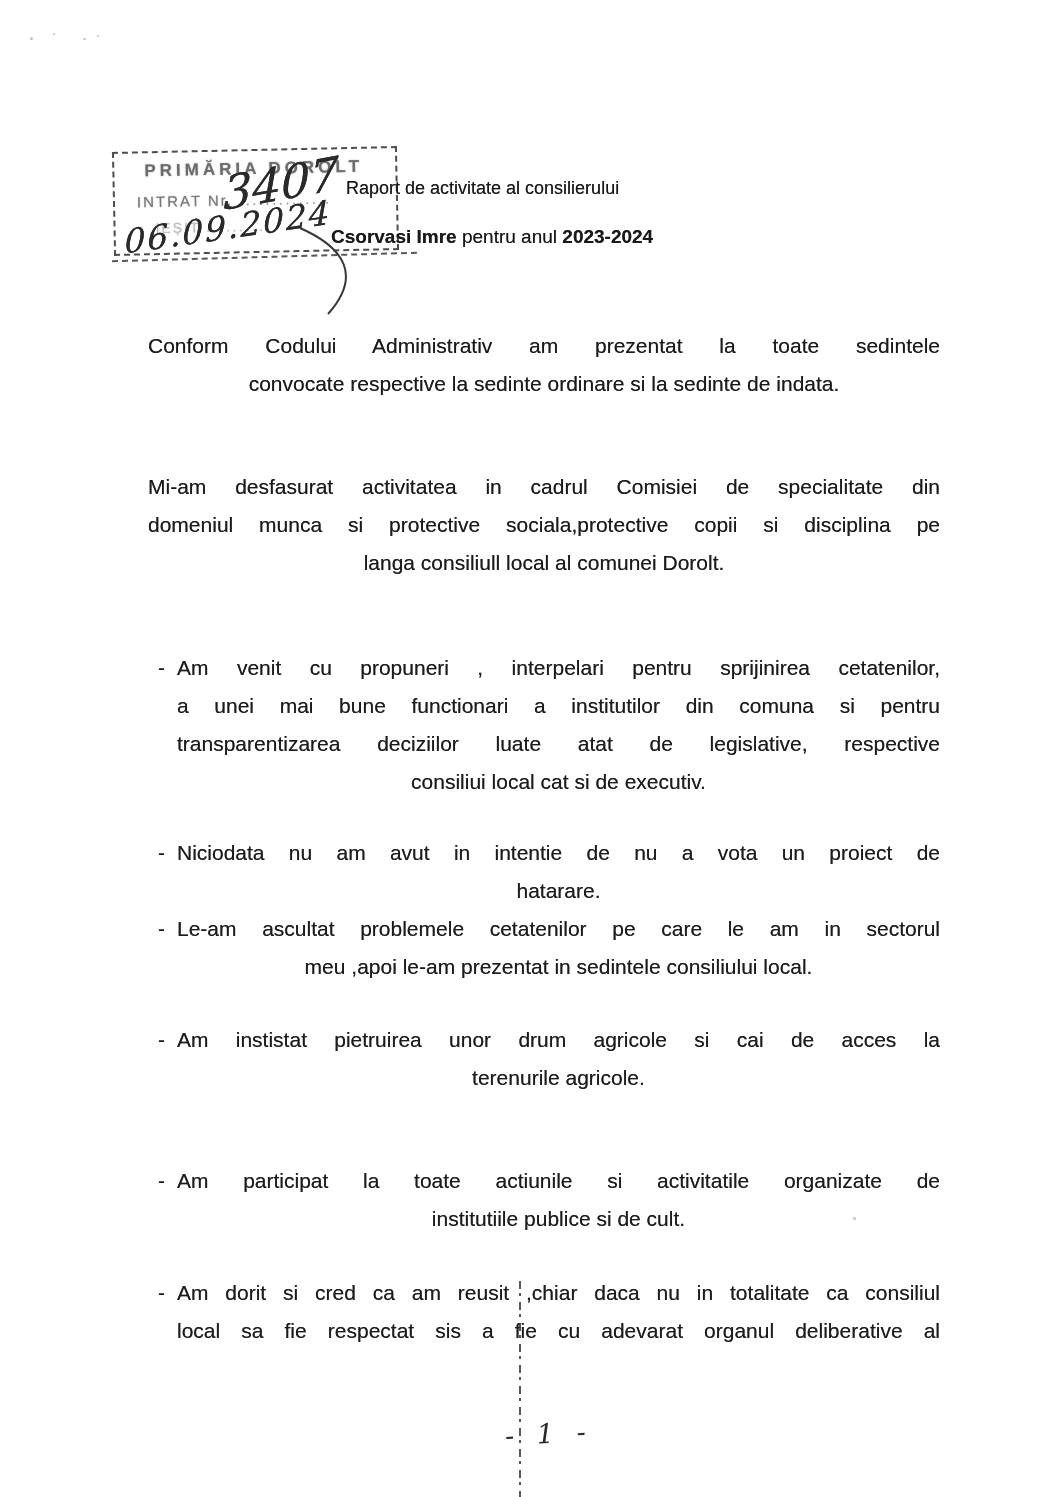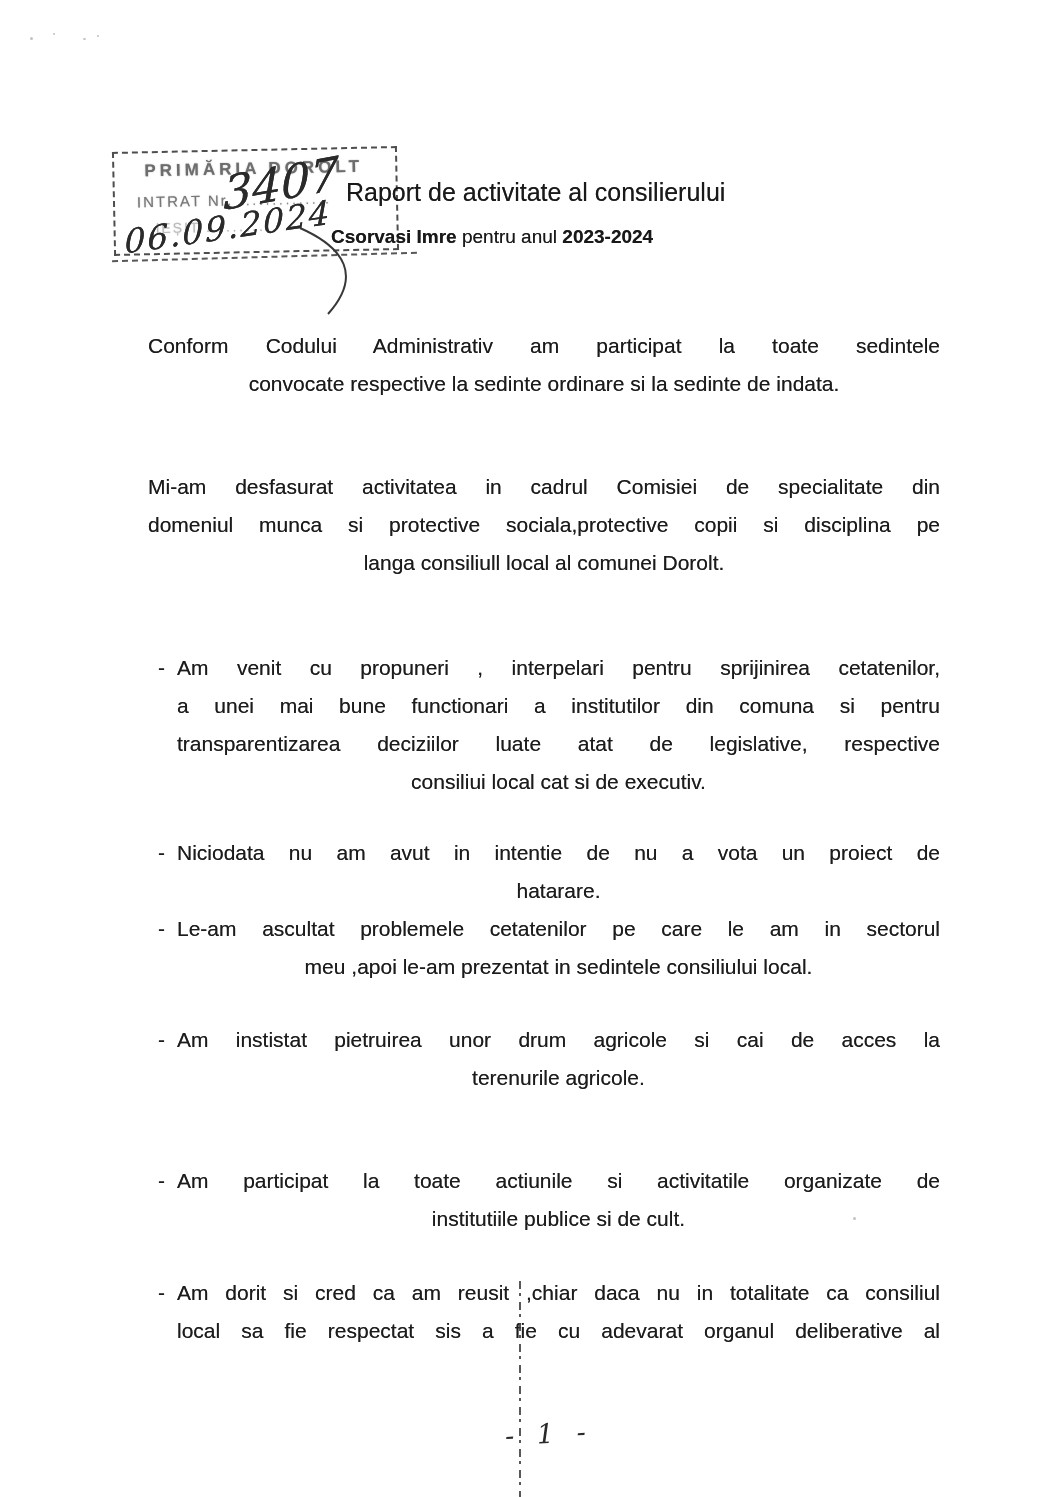--- a/index.html
+++ b/index.html
@@ -42,21 +42,21 @@
     white-space:nowrap; letter-spacing:2px;
   }
   .flourish { position:absolute; left:290px; top:222px; }
   .stamp-underline {
     position:absolute; left:112px; top:256px; width:305px; height:0;
     border-top:2px dashed #585858; transform:rotate(-1.6deg);
   }
 
   
   .title1 {
-    position:absolute; left:346px; top:178px; font-size:25px; color:#191919;
+    position:absolute; left:346px; top:178px; font-size:18px; color:#191919;
     white-space:nowrap;
   }
   .title2 {
     position:absolute; left:331px; top:226px; font-size:19px; color:#191919;
     white-space:nowrap;
   }
   .b { font-weight:bold; }
 
   
   .para {
@@ -102,21 +102,21 @@
   </div>
   <div class="stamp-underline"></div>
   <svg class="flourish" width="90" height="100" viewBox="0 0 90 100">
     <path d="M10,6 C55,26 72,54 38,92" stroke="#383838" stroke-width="2" fill="none"></path>
   </svg>
 
   <div class="title1 ink">Raport de activitate al consilierului</div>
   <div class="title2 ink"><span class="b">Csorvasi Imre</span> <span>pentru anul</span> <span class="b">2023-2024</span></div>
 
   <div class="para ink" style="top:327px">
-    <div class="jl">Conform Codului Administrativ am participat la toate sedintele</div>
+    <div class="jl">Conform Codului Administrativ am prezentat la toate sedintele</div>
     <div class="ll">convocate respective la sedinte ordinare si la sedinte de indata.</div>
   </div>
 
   <div class="para ink" style="top:468px">
     <div class="jl">Mi-am desfasurat activitatea in cadrul Comisiei de specialitate din</div>
     <div class="jl">domeniul munca si protective sociala,protective copii si disciplina pe</div>
     <div class="ll">langa consiliull local al comunei Dorolt.</div>
   </div>
 
   <div class="bullet ink" style="top:649px">

